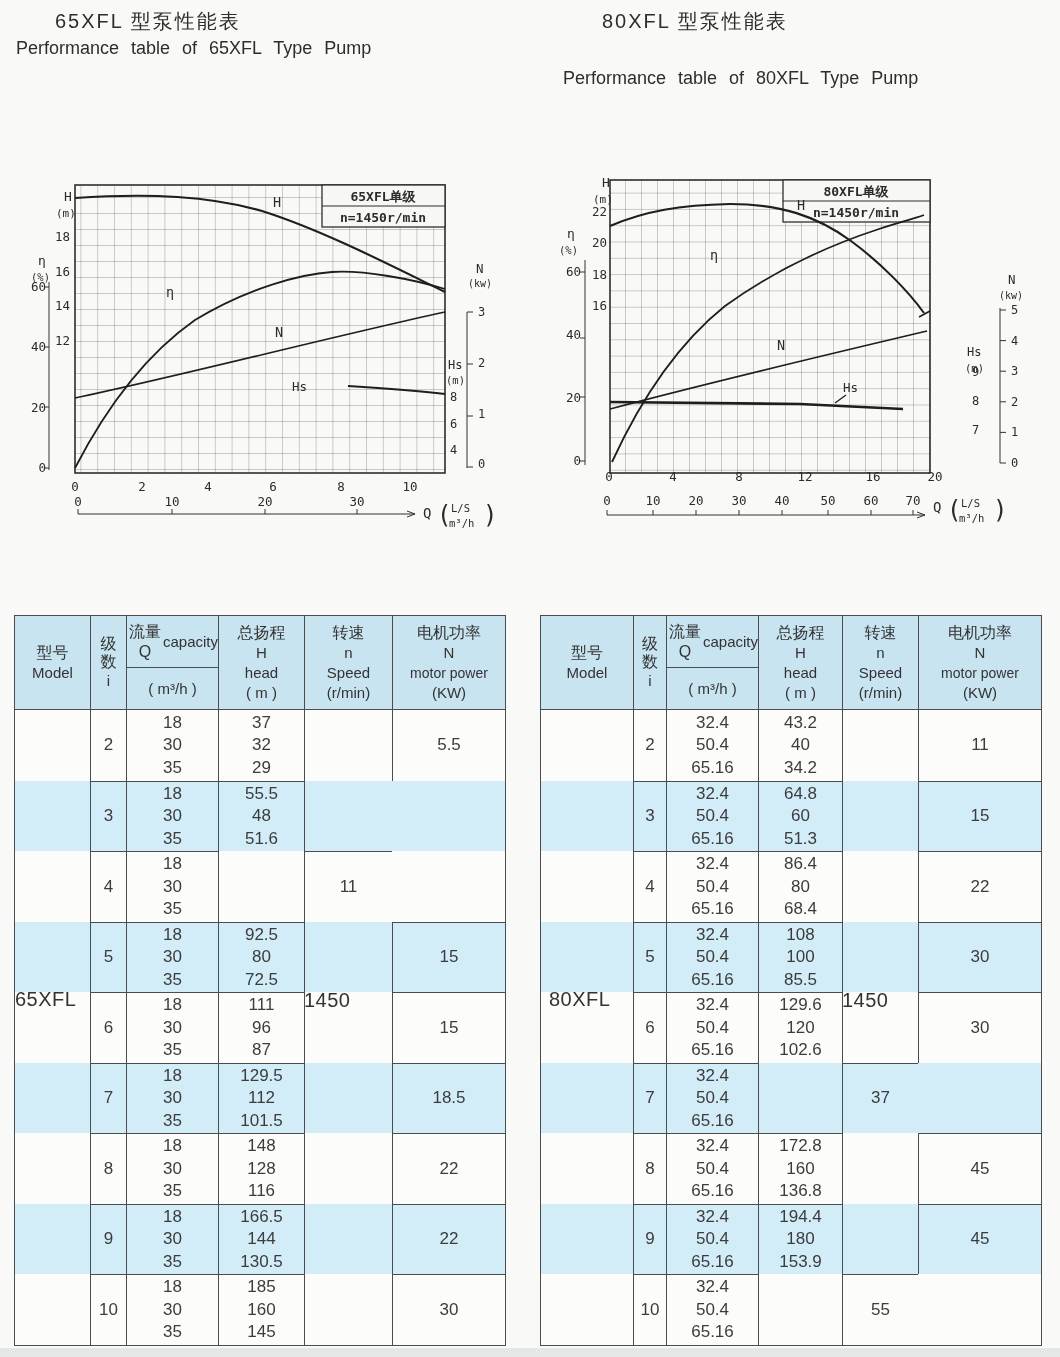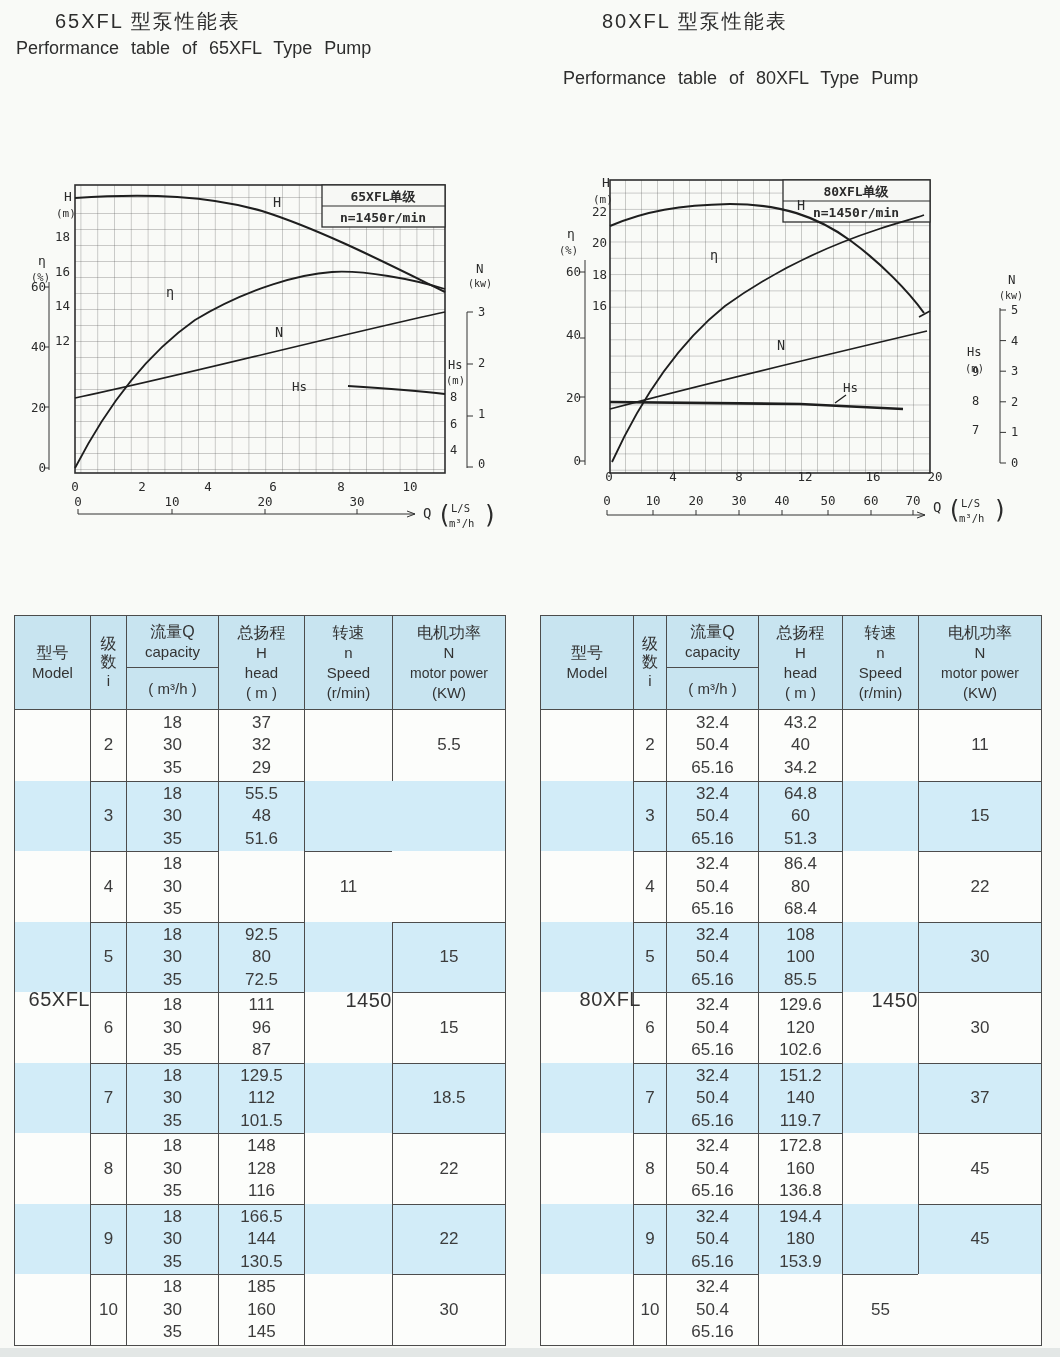--- a/index.html
+++ b/index.html
@@ -23,34 +23,34 @@
   .thead .hcell{
     border-left:1px solid #4c4c4c;display:flex;flex-direction:column;
     align-items:center;justify-content:center;text-align:center;line-height:20px;
   }
   .thead .hcell:first-child{border-left:none;}
   .zh{font-size:16px;color:#333;}
   .en{font-size:15px;color:#333;}
   .unit{font-size:15px;color:#333;}
   .stage-zh{width:18px;word-break:break-all;line-height:18px;}
   .hcell.cap{padding:0;justify-content:stretch;}
-  .cap-top{flex:1.25;width:100%;display:flex;flex-direction:column;align-items:center;
+  .cap-top{flex:1.25;width:100%;display:flex;flex-direction:row;align-items:center;
     justify-content:center;border-bottom:1px solid #4c4c4c;}
   .cap-bot{flex:1;display:flex;align-items:center;justify-content:center;}
 
   .prow{height:70.5px;}
   .prow.alt{background:#d2ecf8;}
   .prow .cell{
     border-left:1px solid #4c4c4c;display:flex;flex-direction:column;
     align-items:center;justify-content:center;font-size:17px;color:#3c3c3c;
   }
   .prow .cell:first-child{border-left:none;}
   .prow + .prow .b{border-top:1px solid #4c4c4c;}
   .c-list div{line-height:22.5px;text-align:center;}
-  .mlabel{position:absolute;font-size:20px;color:#333;text-align:right;letter-spacing:.5px;}
+  .mlabel{position:absolute;font-size:20px;color:#333;text-align:left;letter-spacing:.5px;}
   .bottom-strip{position:absolute;left:0;top:1348px;width:1060px;height:9px;background:#e3e7e6;}
 </style>
 </head>
 <body>
 
 <div class="abs title-zh" style="left:16px;top:8px;">65XFL 型泵性能表</div>
 <div class="abs title-en" style="left:16px;top:38px;">Performance table of 65XFL Type Pump</div>
 <div class="abs title-zh" style="left:563px;top:8px;">80XFL 型泵性能表</div>
 <div class="abs title-en" style="left:563px;top:32px;margin-top:36px;">Performance table of 80XFL Type Pump</div>
 
@@ -554,25 +554,20 @@
         <div class="cell c-power b">30</div>
       </div>
       <div class="prow alt">
         <div class="cell c-model"></div>
         <div class="cell c-i b">7</div>
         <div class="cell c-list b">
           <div>32.4</div>
           <div>50.4</div>
           <div>65.16</div>
         </div>
-        <div class="cell c-list b">
-          <div>151.2</div>
-          <div>140</div>
-          <div>119.7</div>
-        </div>
         <div class="cell c-speed"></div>
         <div class="cell c-power b">37</div>
       </div>
       <div class="prow">
         <div class="cell c-model"></div>
         <div class="cell c-i b">8</div>
         <div class="cell c-list b">
           <div>32.4</div>
           <div>50.4</div>
           <div>65.16</div>

